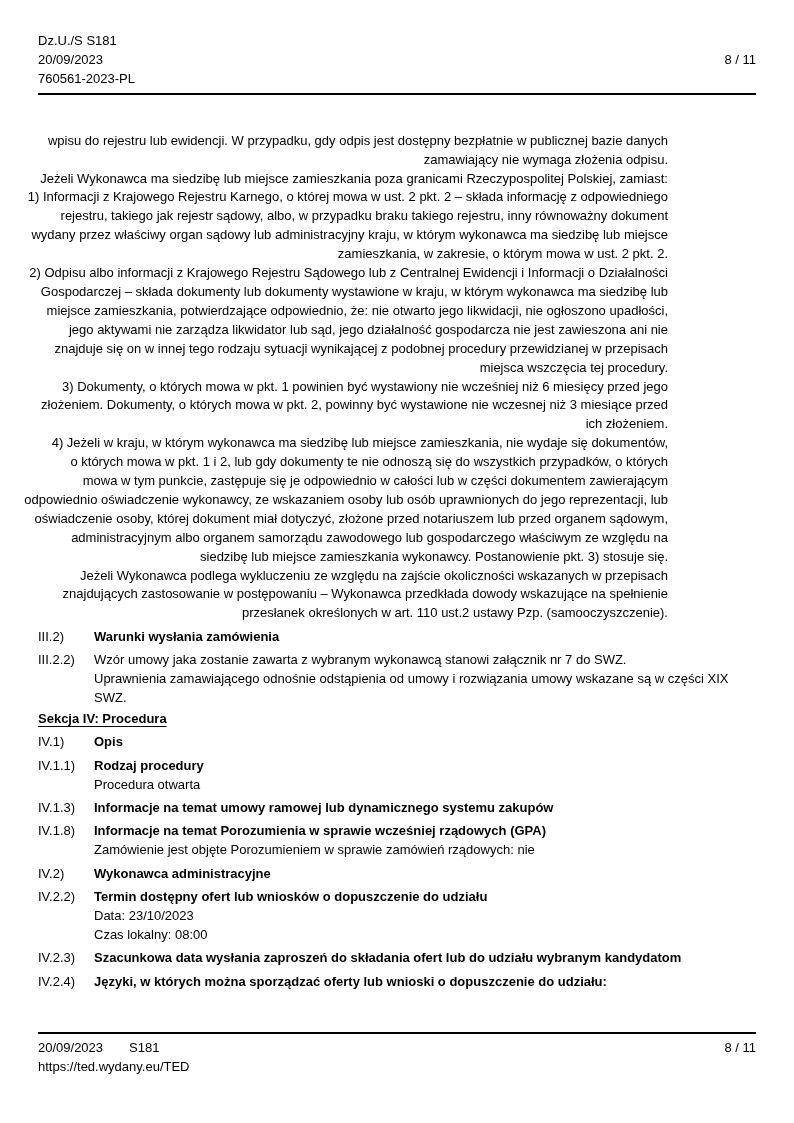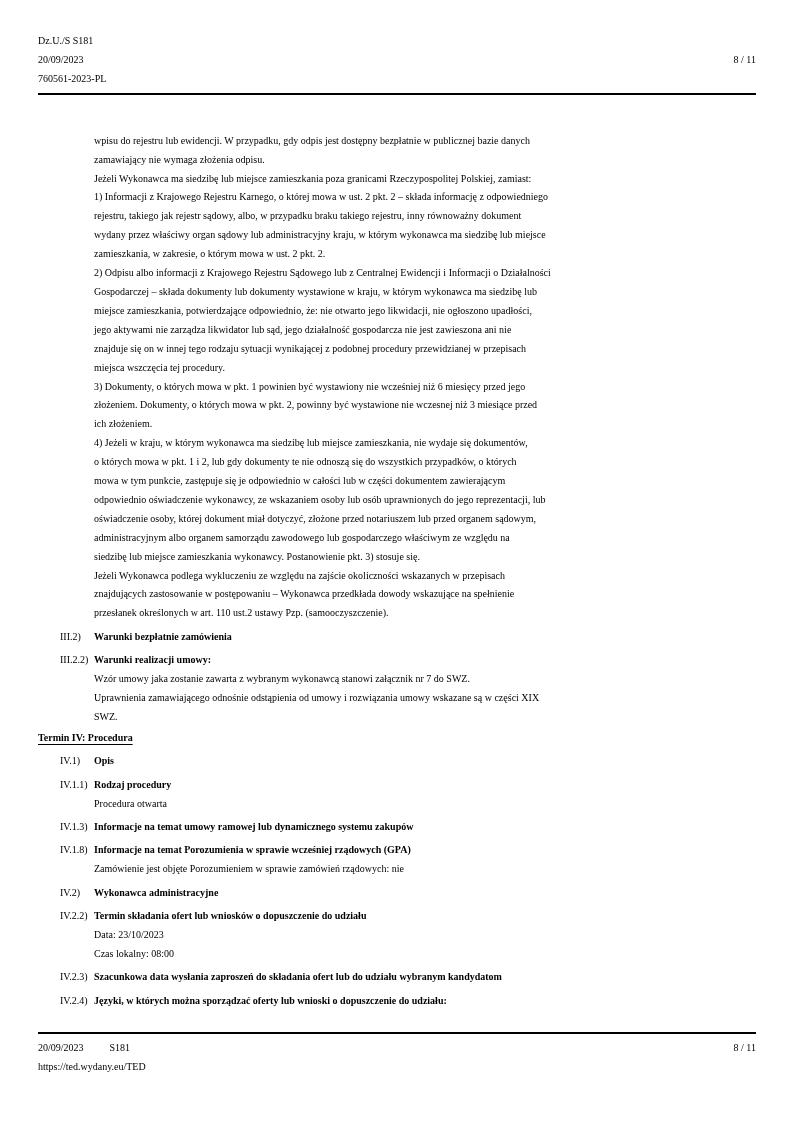--- a/index.html
+++ b/index.html
@@ -2,44 +2,44 @@
 <html lang="pl"><head>
 <meta charset="utf-8">
 <style>
   html, body { margin: 0; padding: 0; background: #ffffff; }
   .page {
     position: relative;
     width: 794px;
     height: 1123px;
     background: #ffffff;
     color: #000000;
-    font-family: Liberation Serif, serif;
-    font-size: 10px;
+    font-family: Liberation Sans, sans-serif;
+    font-size: 13px;
     line-height: 18.9px;
     overflow: hidden;
     box-sizing: border-box;
   }
   
   .header { position: relative; padding: 32px 38px 0 38px; }
   .header-line { white-space: pre; }
   .header-page { position: absolute; top: 51px; right: 38px; }
   .rule { margin: 4px 38px 0 38px; height: 0; border-top: 2px solid #000; }
   
   .content { padding-top: 37px; }
   .continuation {
-    margin-left: 94px;
     width: 668px;
     white-space: pre-line;
+    text-align: right;
   }
   .row {
     display: grid;
     grid-template-columns: 56px 668px;
     margin: 4.5px 32px 0 38px;
   }
-  .item-label { white-space: pre; margin-left: 22px; }
+  .item-label { white-space: pre; }
   .item-title { font-weight: bold; white-space: pre-line; }
   .item-body { white-space: pre-line; }
   .item-body:empty { display: none; }
   .section-heading {
     margin: 2px 38px 0 38px;
     font-weight: bold;
     text-decoration: underline;
     text-underline-offset: 3px;
   }
   
@@ -87,36 +87,35 @@
 oświadczenie osoby, której dokument miał dotyczyć, złożone przed notariuszem lub przed organem sądowym,
 administracyjnym albo organem samorządu zawodowego lub gospodarczego właściwym ze względu na
 siedzibę lub miejsce zamieszkania wykonawcy. Postanowienie pkt. 3) stosuje się.
 Jeżeli Wykonawca podlega wykluczeniu ze względu na zajście okoliczności wskazanych w przepisach
 znajdujących zastosowanie w postępowaniu – Wykonawca przedkłada dowody wskazujące na spełnienie
 przesłanek określonych w art. 110 ust.2 ustawy Pzp. (samooczyszczenie).</div>
 
     <div class="row">
       <div class="item-label">III.2)</div>
       <div class="item-cell">
-        <div class="item-title">Warunki bezpłatnie zamówienia</div>
+        <div class="item-title">Warunki wysłania zamówienia</div>
 
       </div>
     </div>
 
     <div class="row">
       <div class="item-label">III.2.2)</div>
       <div class="item-cell">
-        <div class="item-title">Warunki realizacji umowy:</div>
         <div class="item-body">Wzór umowy jaka zostanie zawarta z wybranym wykonawcą stanowi załącznik nr 7 do SWZ.
 Uprawnienia zamawiającego odnośnie odstąpienia od umowy i rozwiązania umowy wskazane są w części XIX
 SWZ.</div>
       </div>
     </div>
 
-    <div class="section-heading">Termin IV: Procedura</div>
+    <div class="section-heading">Sekcja IV: Procedura</div>
 
     <div class="row">
       <div class="item-label">IV.1)</div>
       <div class="item-cell">
         <div class="item-title">Opis</div>
 
       </div>
     </div>
 
     <div class="row">
@@ -147,21 +146,21 @@
       <div class="item-label">IV.2)</div>
       <div class="item-cell">
         <div class="item-title">Wykonawca administracyjne</div>
 
       </div>
     </div>
 
     <div class="row">
       <div class="item-label">IV.2.2)</div>
       <div class="item-cell">
-        <div class="item-title">Termin składania ofert lub wniosków o dopuszczenie do udziału</div>
+        <div class="item-title">Termin dostępny ofert lub wniosków o dopuszczenie do udziału</div>
         <div class="item-body">Data: 23/10/2023
 Czas lokalny: 08:00</div>
       </div>
     </div>
 
     <div class="row">
       <div class="item-label">IV.2.3)</div>
       <div class="item-cell">
         <div class="item-title">Szacunkowa data wysłania zaproszeń do składania ofert lub do udziału wybranym kandydatom</div>
 

